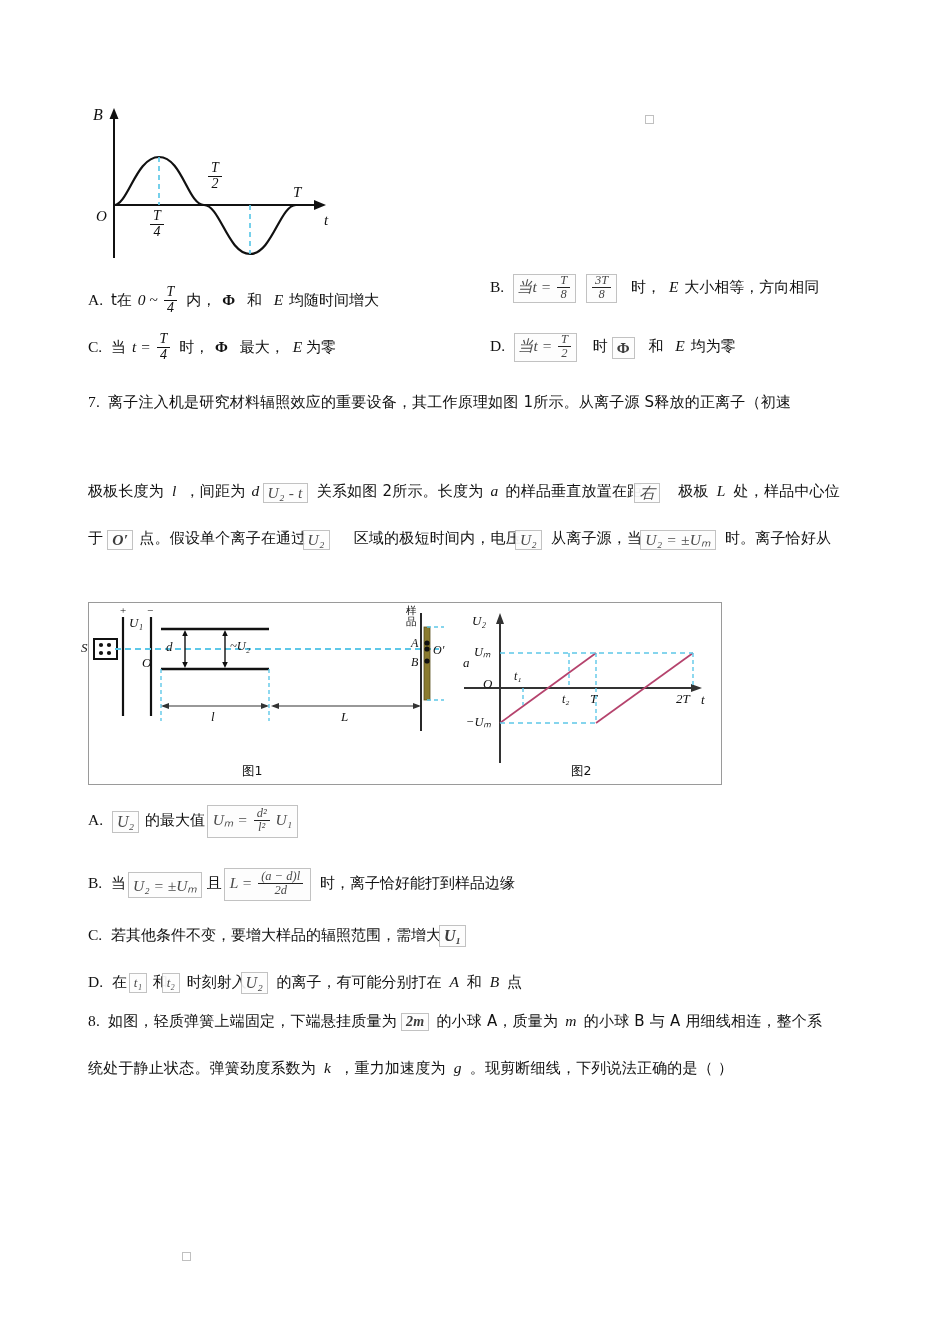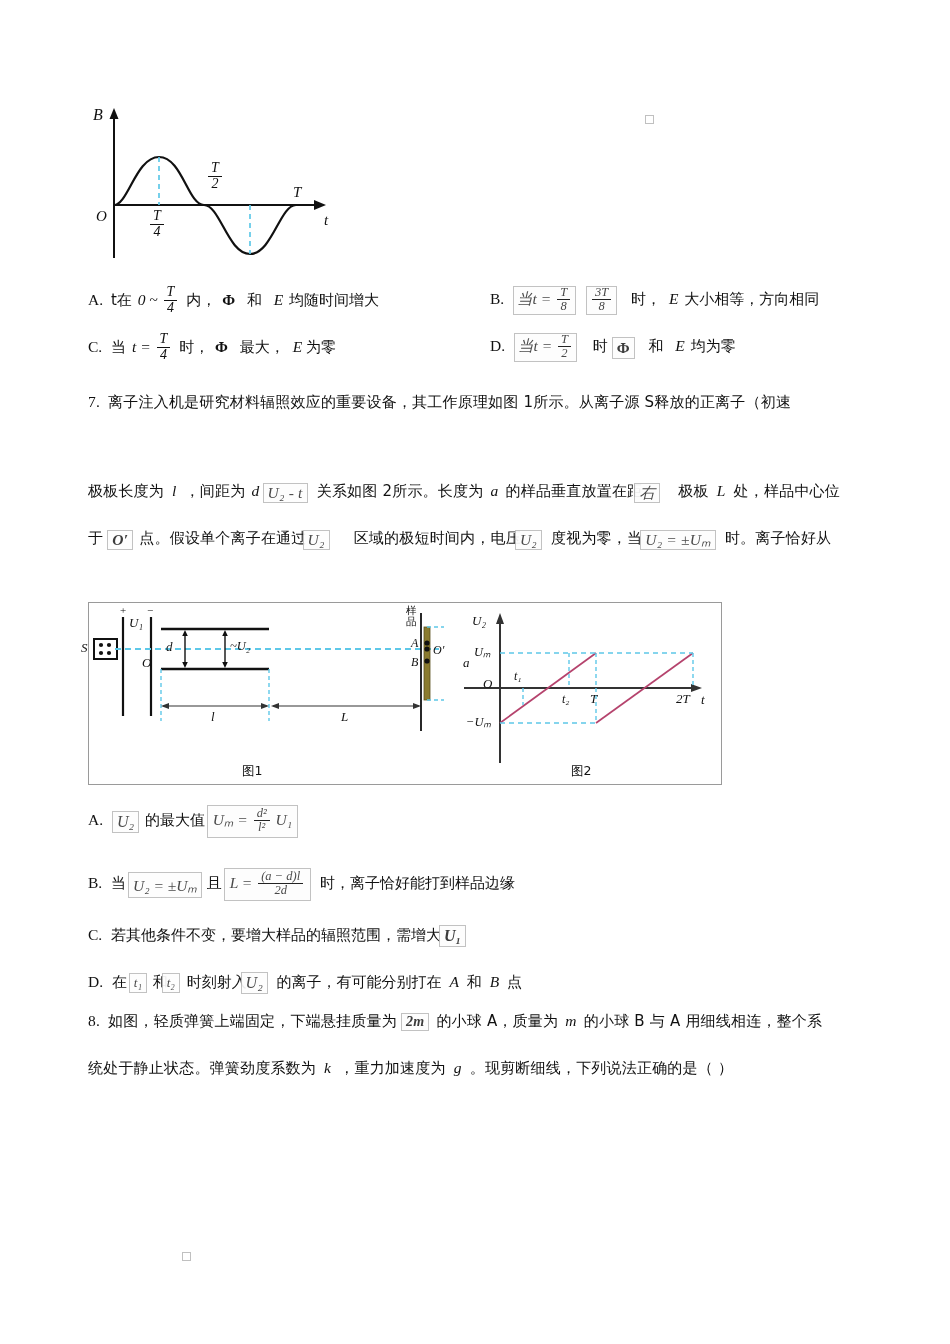--- a/index.html
+++ b/index.html
@@ -96,21 +96,21 @@
       <span class="num">T</span>
       <span class="den">4</span>
     </span>
     <span class="cn" style="margin-left:3px;">内，</span>
     <span style="font-weight:bold;margin-left:2px;">Φ</span>
     <span class="cn" style="margin-left:8px;">和</span>
     <span class="it" style="margin-left:8px;">E</span>
     <span class="cn" style="margin-left:2px;">均随时间增大</span>
   </div>
 
-  <div class="opt" style="left:490px;top:286px;">
+  <div class="opt" style="left:490px;top:274px;">
     <span>B.</span>
     <span class="fbox" style="margin-left:5px;padding:0 3px;">
       <span>当t =</span>
       <span class="frac sm">
         <span class="num">T</span>
         <span class="den">8</span>
       </span>
     </span>
     <span class="fbox" style="margin-left:6px;padding:0 3px;">
       <span class="frac sm">
@@ -175,21 +175,21 @@
     <span class="cn">处，样品中心位</span>
   </div>
 
   <div class="ln" style="left:88px;top:530px;">
     <span class="cn">于</span>
     <span class="fbox b2">O′</span>
     <span class="cn" style="margin-left:2px;">点。假设单个离子在通过</span>
     <span class="fbox" style="margin-left:-8px;">U₂</span>
     <span class="cn" style="margin-left:20px;font-family:Liberation Mono, monospace;">区域的极短时间内，电压</span>
     <span class="fbox" style="margin-left:-10px;">U₂</span>
-    <span class="cn" style="margin-left:5px;">度视为零，当</span>
+    <span class="cn" style="margin-left:5px;">从离子源，当</span>
     <span class="fbox" style="margin-left:-6px;">U₂ = ±Uₘ</span>
     <span class="cn" style="margin-left:5px;">时。离子恰好从</span>
   </div>
 
 
   <div class="figframe" style="left:88px;top:602px;width:632px;height:181px;">
 
     <div style="position:absolute;left:0;top:0;width:355px;height:181px;">
       <svg width="355" height="181" viewBox="0 0 355 181">
 

